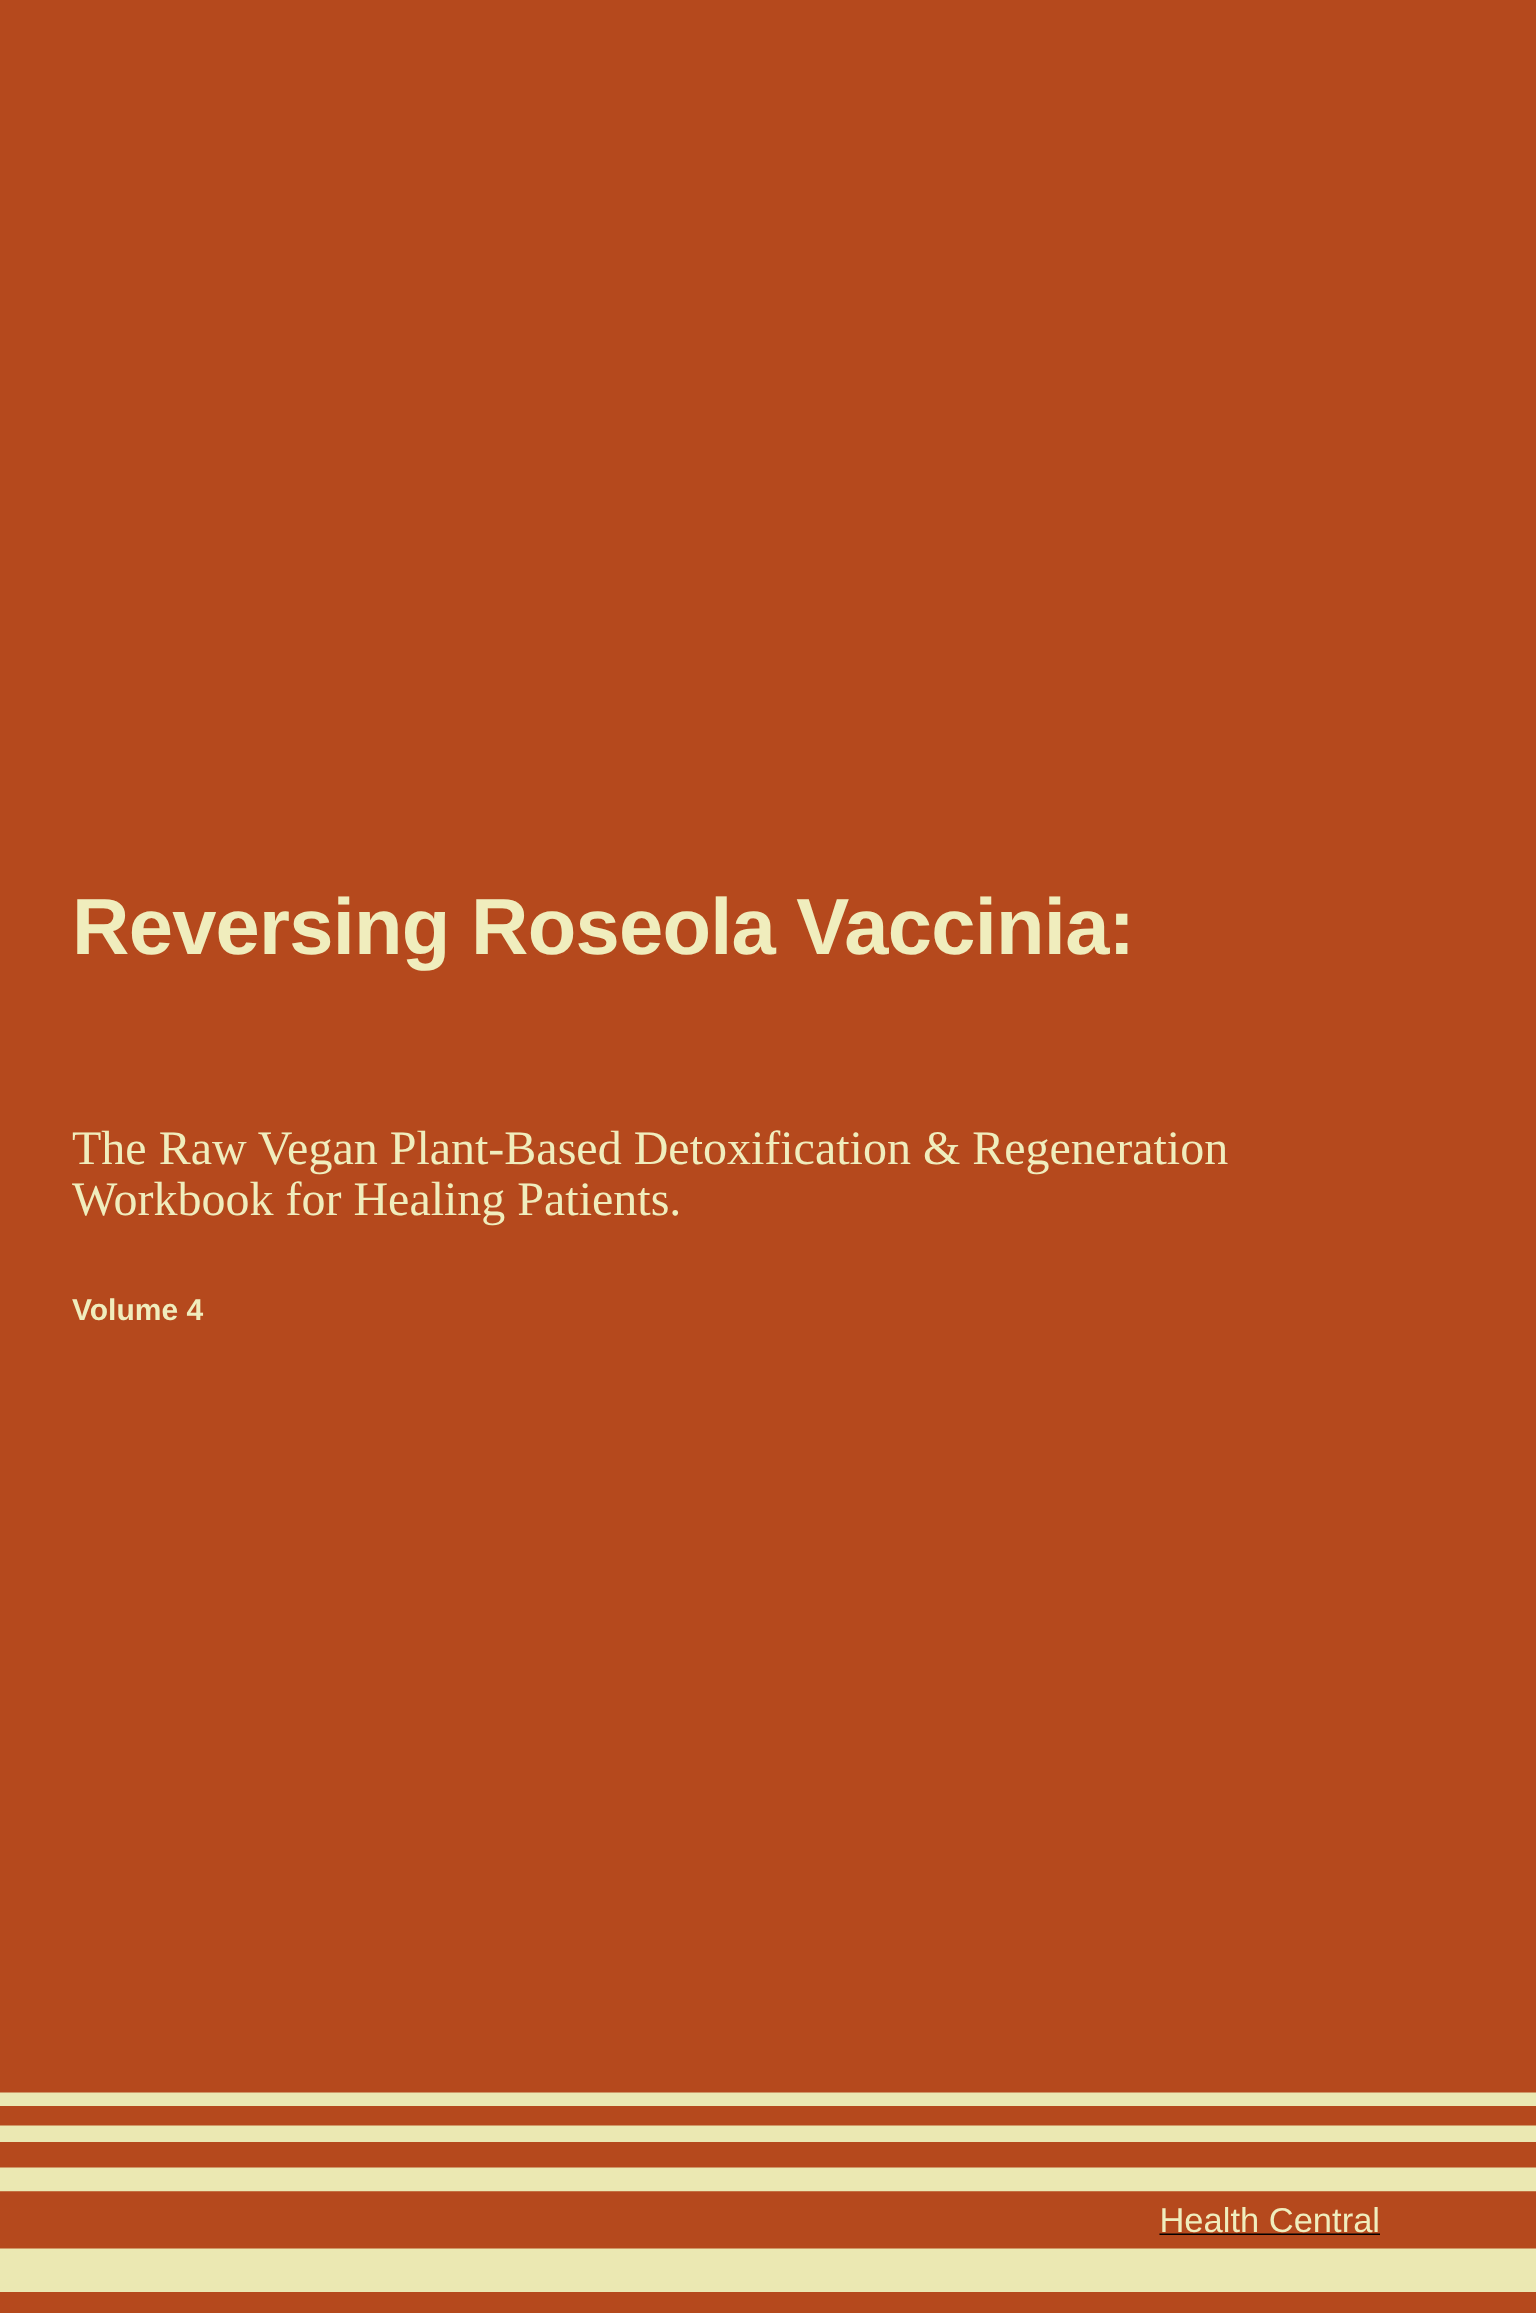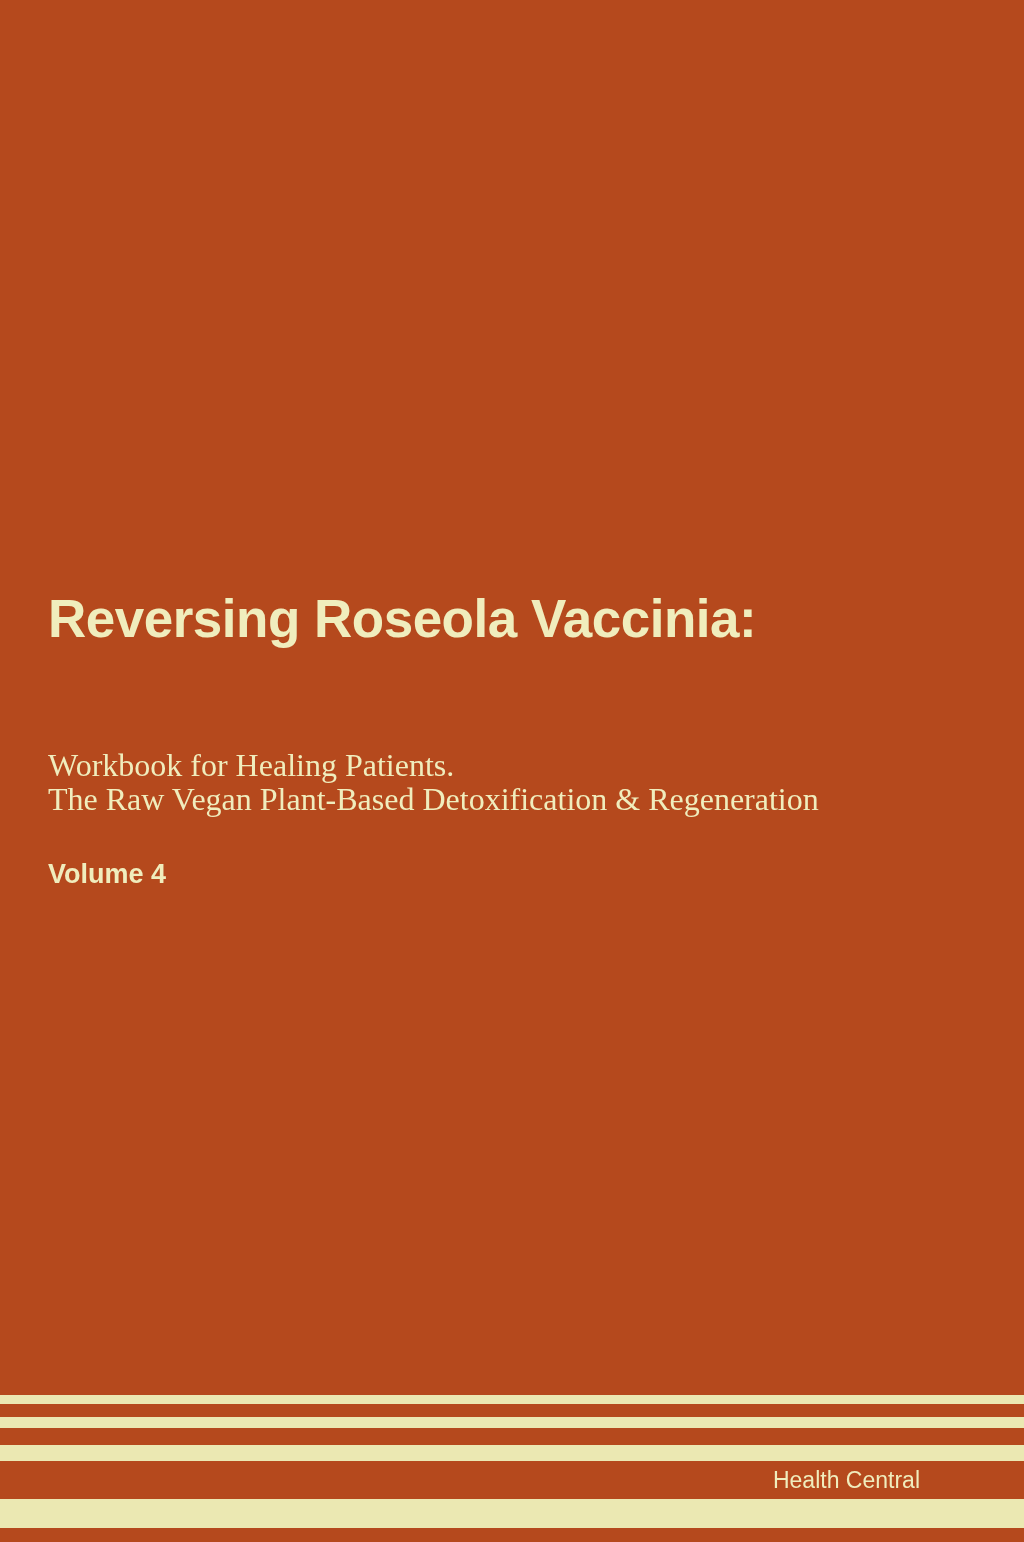--- a/index.html
+++ b/index.html
@@ -46,28 +46,29 @@
     line-height: 34px;
   }
   .subtitle .line { display: block; }
   .volume {
     position: absolute;
     left: 48px;
     top: 859px;
     color: var(--text_cream);
     font-family: "Liberation Sans", sans-serif;
     font-weight: bold;
-    font-size: 27px;
+    font-size: 20px;
     line-height: 30px;
   }
   .footer {
     position: absolute;
     left: 0;
     right: 0;
     bottom: 0;
+    text-decoration: underline;
   }
   .stripe { width: 100%; }
   .stripe.cream { background: var(--stripe_cream); }
   .stripe.orange { background: var(--background); }
   .s1 { height: 9px; }
   .s2 { height: 13px; }
   .s3 { height: 11px; }
   .s4 { height: 17px; }
   .s5 { height: 16px; }
   .publisher-band {
@@ -88,22 +89,22 @@
 </head>
 <body>
 
 <div class="cover">
 
   <h1 class="title">
     <span class="line">Reversing Roseola Vaccinia:</span>
   </h1>
 
   <p class="subtitle">
+    <span class="line">The Raw Vegan Plant-Based Detoxification &amp; Regeneration</span>
     <span class="line">Workbook for Healing Patients.</span>
-    <span class="line">The Raw Vegan Plant-Based Detoxification &amp; Regeneration</span>
   </p>
 
   <p class="volume">Volume 4</p>
 
   <div class="footer">
     <div class="stripe cream s1"></div>
     <div class="stripe orange s2"></div>
     <div class="stripe cream s3"></div>
     <div class="stripe orange s4"></div>
     <div class="stripe cream s5"></div>

